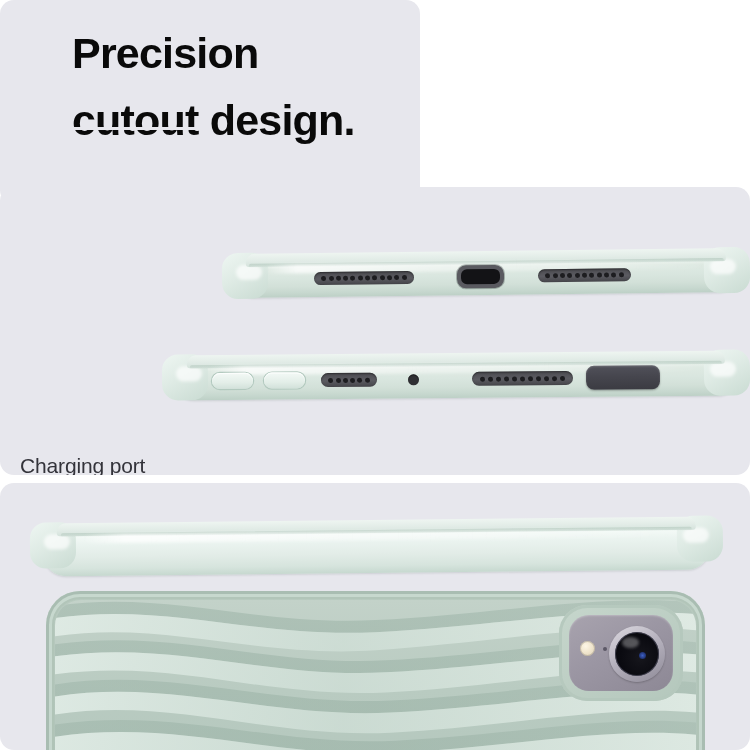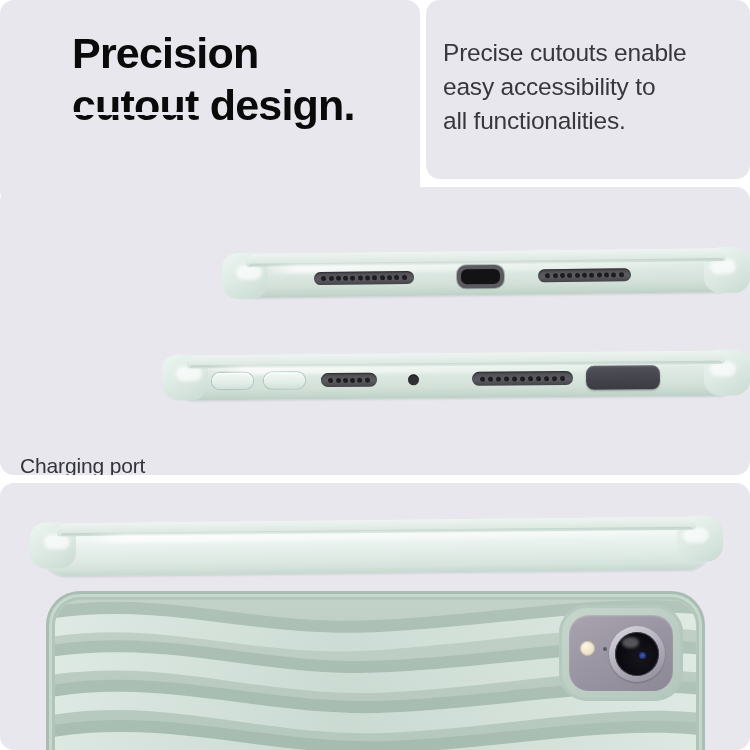--- a/index.html
+++ b/index.html
@@ -40,21 +40,21 @@
     left: 72px;
     top: 27px;
     width: 340px;
     color: #0a0a0a;
     font-size: 43px;
     line-height: 1.22;
     font-weight: 700;
     letter-spacing: -0.8px;
   }
   .headline .ln { display: block; white-space: nowrap; }
-  .headline .ln2 { margin-top: 0; }
+  .headline .ln2 { margin-top: 15px; }
   
   .cutword {
     position: relative;
     display: inline-block;
   }
   .cutword::after {
     content: "";
     position: absolute;
     left: -3px;
     right: -2px;
@@ -358,27 +358,20 @@
 
 <div class="stage">
 
   <div class="panel" id="panel-headline">
     <div class="headline">
       <span class="ln">Precision</span>
       <span class="ln ln2"><span class="cutword">cutout</span><span> design.</span></span>
     </div>
   </div>
 
-  <div class="panel" id="panel-subcopy">
-    <div class="subcopy">
-      <span class="ln">Precise cutouts enable</span>
-      <span class="ln">easy accessibility to</span>
-      <span class="ln">all functionalities.</span>
-    </div>
-  </div>
 
   <div class="panel" id="panel-cutouts">
 
     <div class="cut-label" id="label-charging">Charging port</div>
 
     <div class="edge" style="left:236px; top:70px; width:500px; height:38px; transform:rotate(-0.7deg);">
       <div class="edge-body"></div>
       <div class="edge-corner left">
         <div class="edge-corner-gloss"></div>
       </div>

